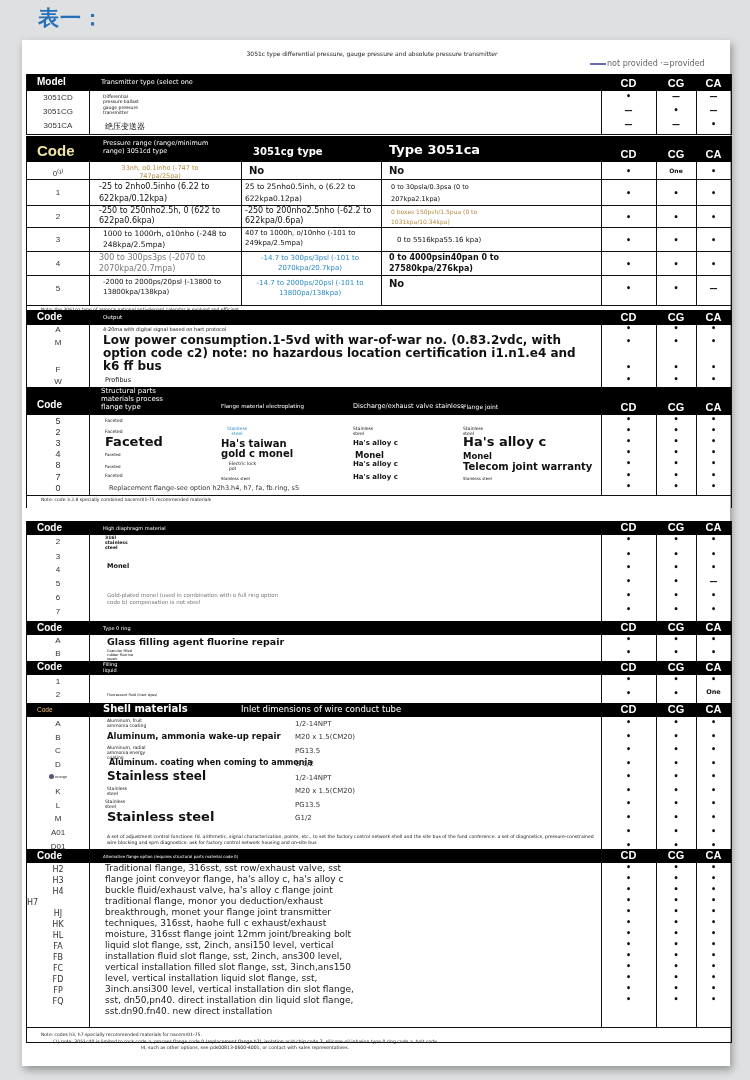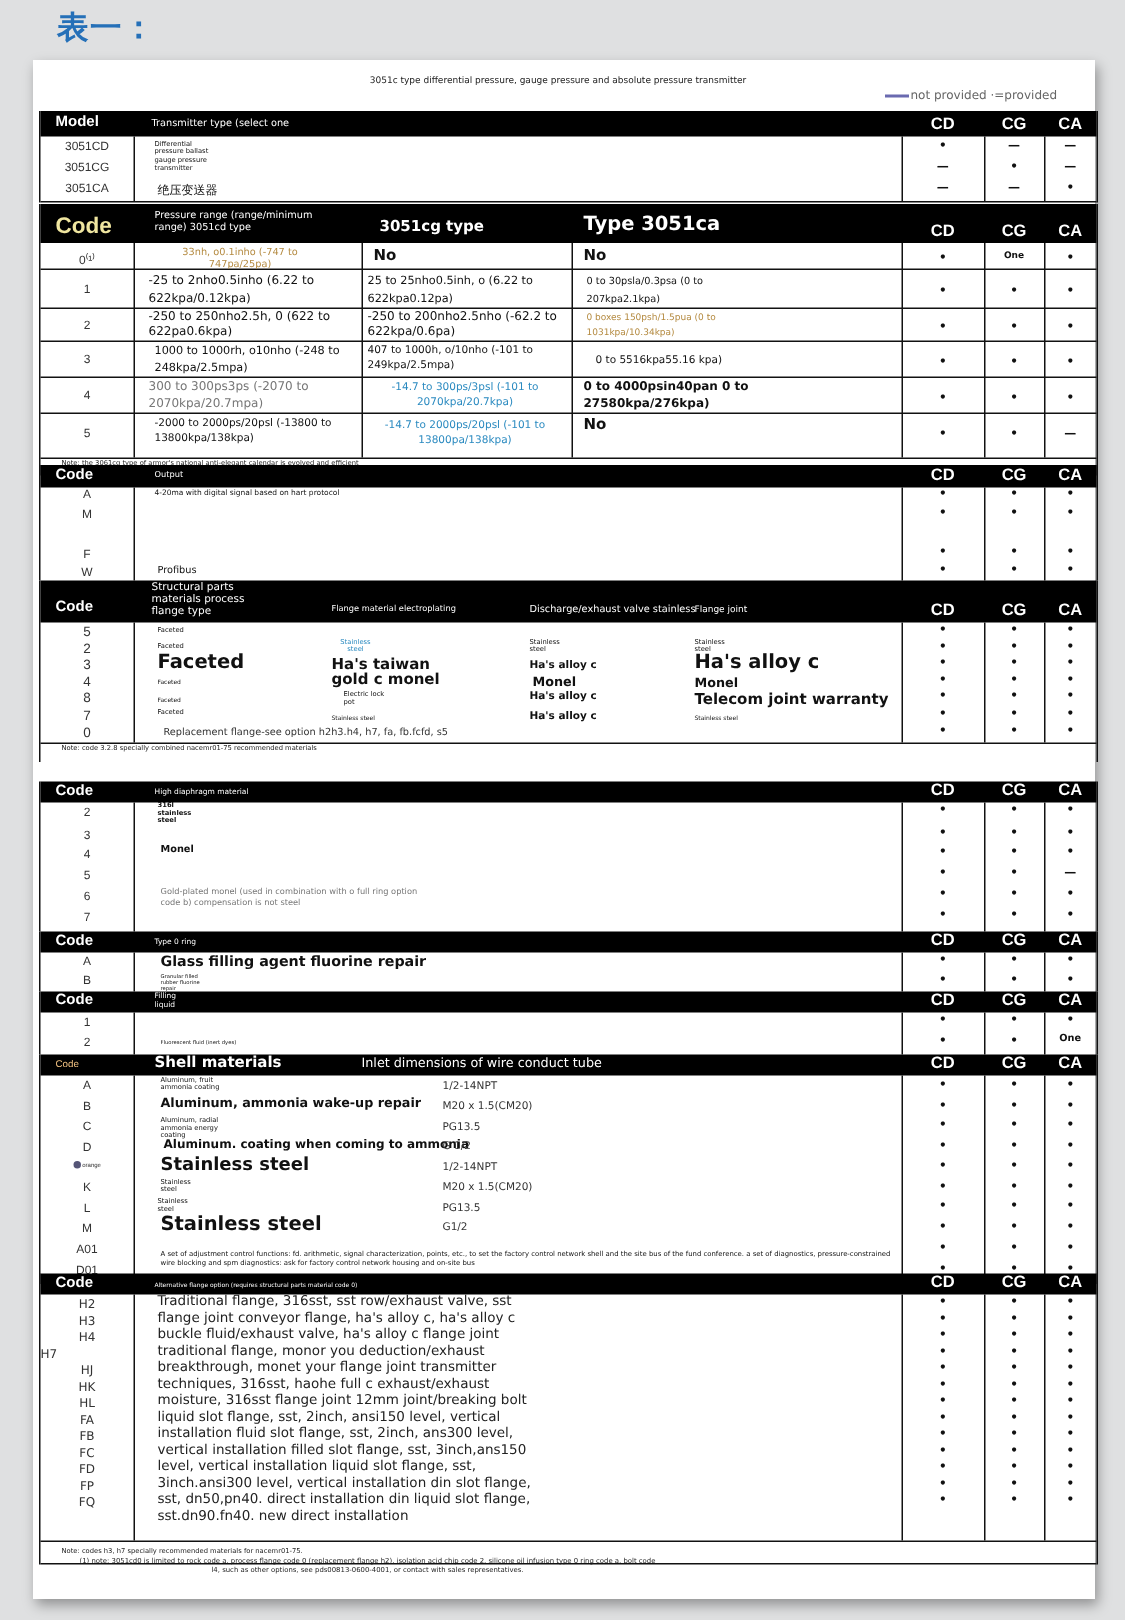--- a/index.html
+++ b/index.html
@@ -191,20 +191,21 @@
           <span class="mark mk-ca" style="top:38px">•</span>
         <span class="mark mk-cd" style="top:50px">•</span>
           <span class="mark mk-cg" style="top:50px">•</span>
           <span class="mark mk-ca" style="top:50px">•</span>
       </div>
       <span class="code-item" style="top:0px">A</span>
       <span class="code-item" style="top:13px">M</span>
       <span class="code-item" style="top:40px">F</span>
       <span class="code-item" style="top:52px">W</span>
       <span class="txt" style="left:76px;top:1px;font-size:5px;">4-20ma with digital signal based on hart protocol</span>
+      <span class="txt" style="left:76px;top:9px;font-size:12px;font-weight:bold;width:480px;white-space:normal;line-height:13px;">Low power consumption.1-5vd with war-of-war no. (0.83.2vdc, with option code c2) note: no hazardous location certification i1.n1.e4 and k6 ff bus</span>
       <span class="txt" style="left:78px;top:51px;font-size:6.5px;">Profibus</span>
     </div>
   </div>
 
   <div class="tbl" style="top:347px;">
     <div class="hdr" style="height:28px;">
       <span class="code" style="top:12px;font-size:10px;">Code</span>
       <span class="txt" style="left:74px;top:0px;font-size:7px;width:80px;white-space:normal;line-height:8px;color:#fff;">Structural parts materials process flange type</span>
       <span class="txt" style="left:194px;top:16px;font-size:5.5px;color:#fff;">Flange material electroplating</span>
       <span class="txt" style="left:326px;top:15px;font-size:6.5px;color:#fff;">Discharge/exhaust valve stainless</span>
@@ -268,21 +269,21 @@
       <span class="txt" style="left:328px;top:35px;font-size:8.5px;font-weight:bold;">Monel</span>
       <span class="txt" style="left:326px;top:45px;font-size:7px;font-weight:bold;">Ha's alloy c</span>
       <span class="txt" style="left:326px;top:58px;font-size:7px;font-weight:bold;">Ha's alloy c</span>
 
       <span class="txt" style="left:436px;top:11px;font-size:4.5px;width:22px;white-space:normal;line-height:5px;">Stainless steel</span>
       <span class="txt" style="left:436px;top:19px;font-size:13px;font-weight:bold;">Ha's alloy c</span>
       <span class="txt" style="left:436px;top:36px;font-size:8.5px;font-weight:bold;">Monel</span>
       <span class="txt" style="left:436px;top:46px;font-size:10px;font-weight:bold;">Telecom joint warranty</span>
       <span class="txt" style="left:436px;top:61px;font-size:4px;">Stainless steel</span>
 
-      <span class="txt" style="left:82px;top:69px;font-size:6.5px;color:#333;">Replacement flange-see option h2h3.h4, h7, fa, fb.fcfd, s5</span>
+      <span class="txt" style="left:82px;top:69px;font-size:6.5px;color:#333;">Replacement flange-see option h2h3.h4, h7, fa, fb.ring, s5</span>
     </div>
     <div style="position:relative;height:12px;">
       <span class="note" style="left:14px;top:1px;width:180px;">Note: code 3.2.8 specially combined nacemr01-75 recommended materials</span>
     </div>
   </div>
 
   <div class="tbl" style="top:481px;">
     <div class="hdr" style="height:14px;">
       <span class="code" style="top:1px;font-size:10px;">Code</span>
       <span class="txt" style="left:76px;top:4px;font-size:5px;color:#fff;">High diaphragm material</span>

